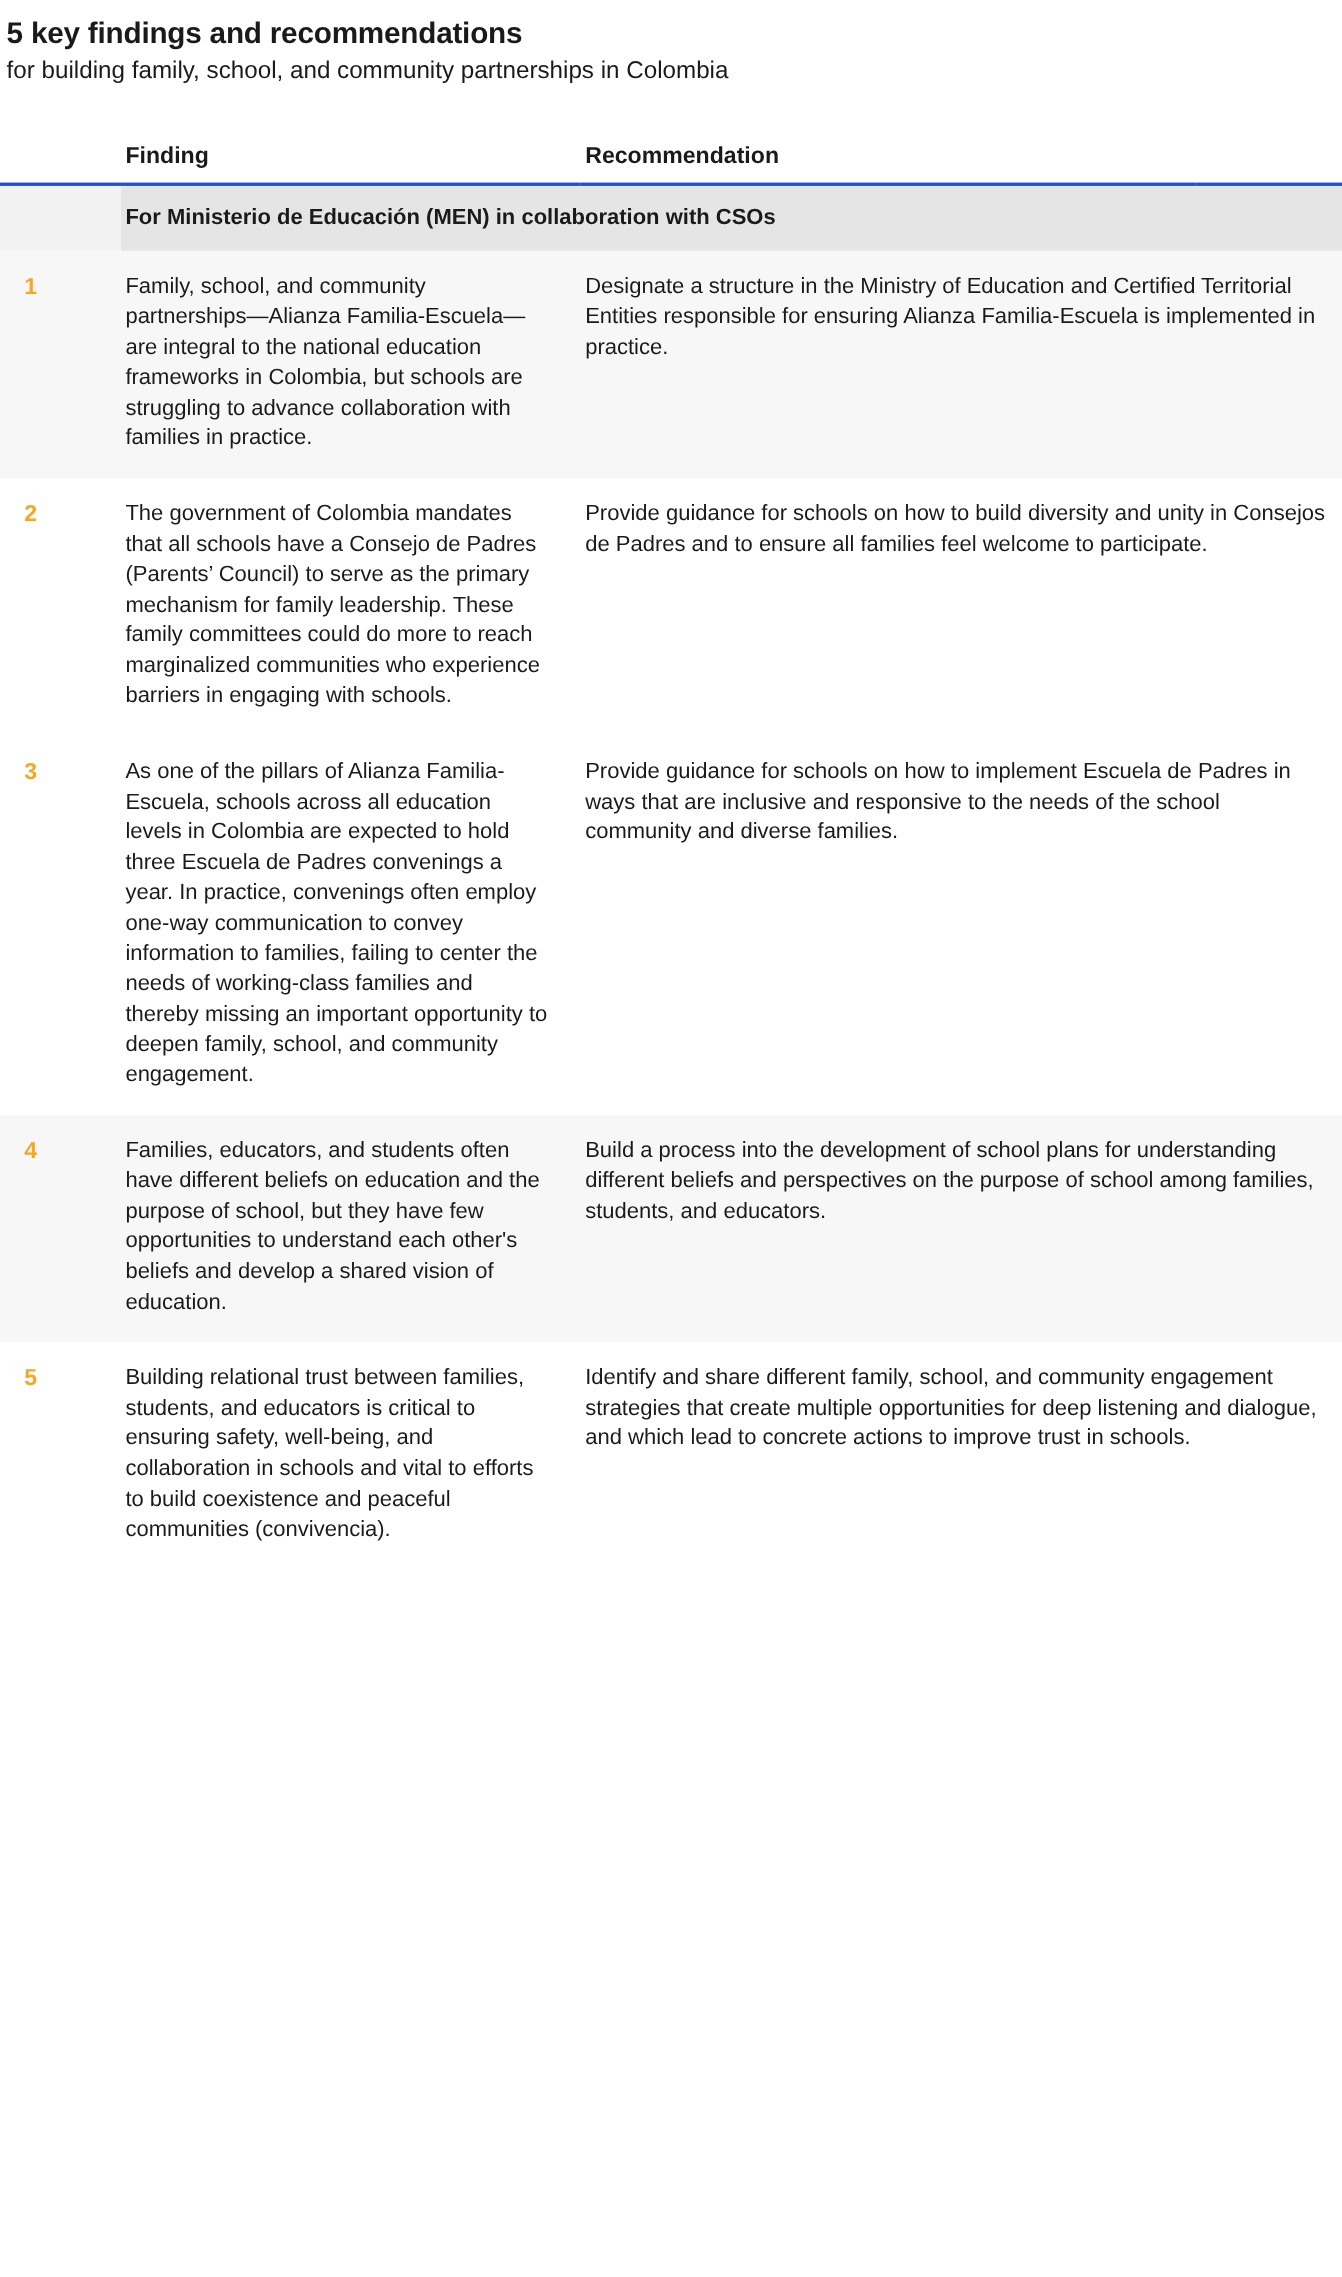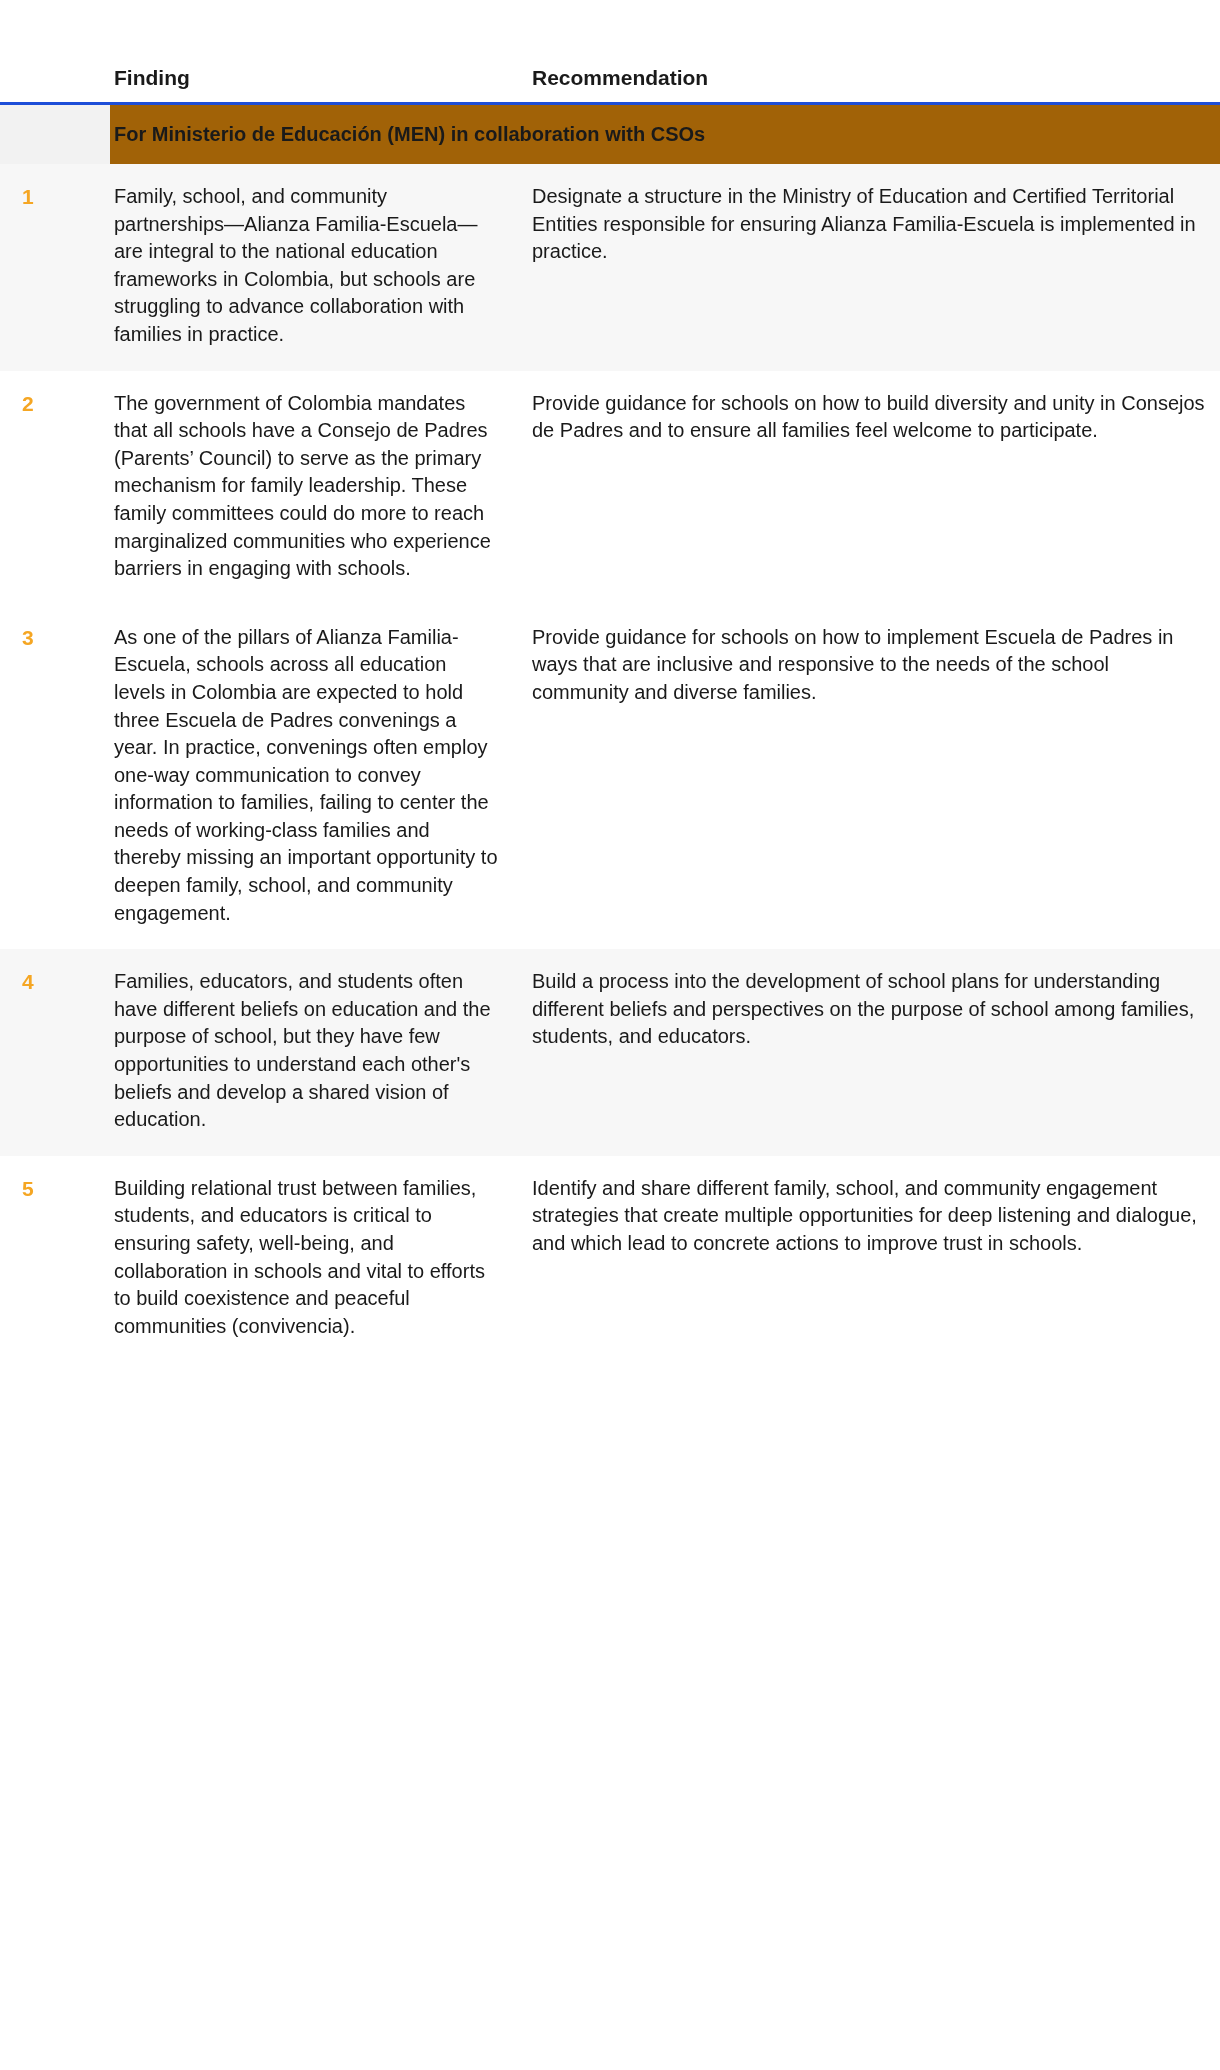--- a/index.html
+++ b/index.html
@@ -57,21 +57,21 @@
   thead th.h-find { padding-left: 4px; }
   thead th.h-rec { padding-left: 4px; }
 
   thead tr.header-row th {
     border-bottom: 3px solid #1d4ed8;
   }
 
   tr.section-row td {
     font-size: 20px;
     font-weight: bold;
-    background: #a16207;
+    background: #e5e5e5;
     padding: 16px 4px 17px 4px;
     line-height: 1.3;
   }
   tr.section-row td.pad-cell,
   tr.section-row td.num-cell {
     background: #f2f2f2;
   }
 
   tr.data-row td {
     vertical-align: top;
@@ -100,20 +100,22 @@
   }
   tr.data-row td.rec-cell {
     padding-right: 12px;
   }
 </style>
 </head>
 <body>
 
 <div class="page">
 
+  <h1 class="title">5 key findings and recommendations</h1>
+  <div class="subtitle">for building family, school, and community partnerships in Colombia</div>
 
   <table class="findings">
     <colgroup>
       <col class="c-num">
       <col class="c-find">
       <col class="c-rec">
       <col class="c-pad">
     </colgroup>
     <thead>
       <tr class="header-row">

